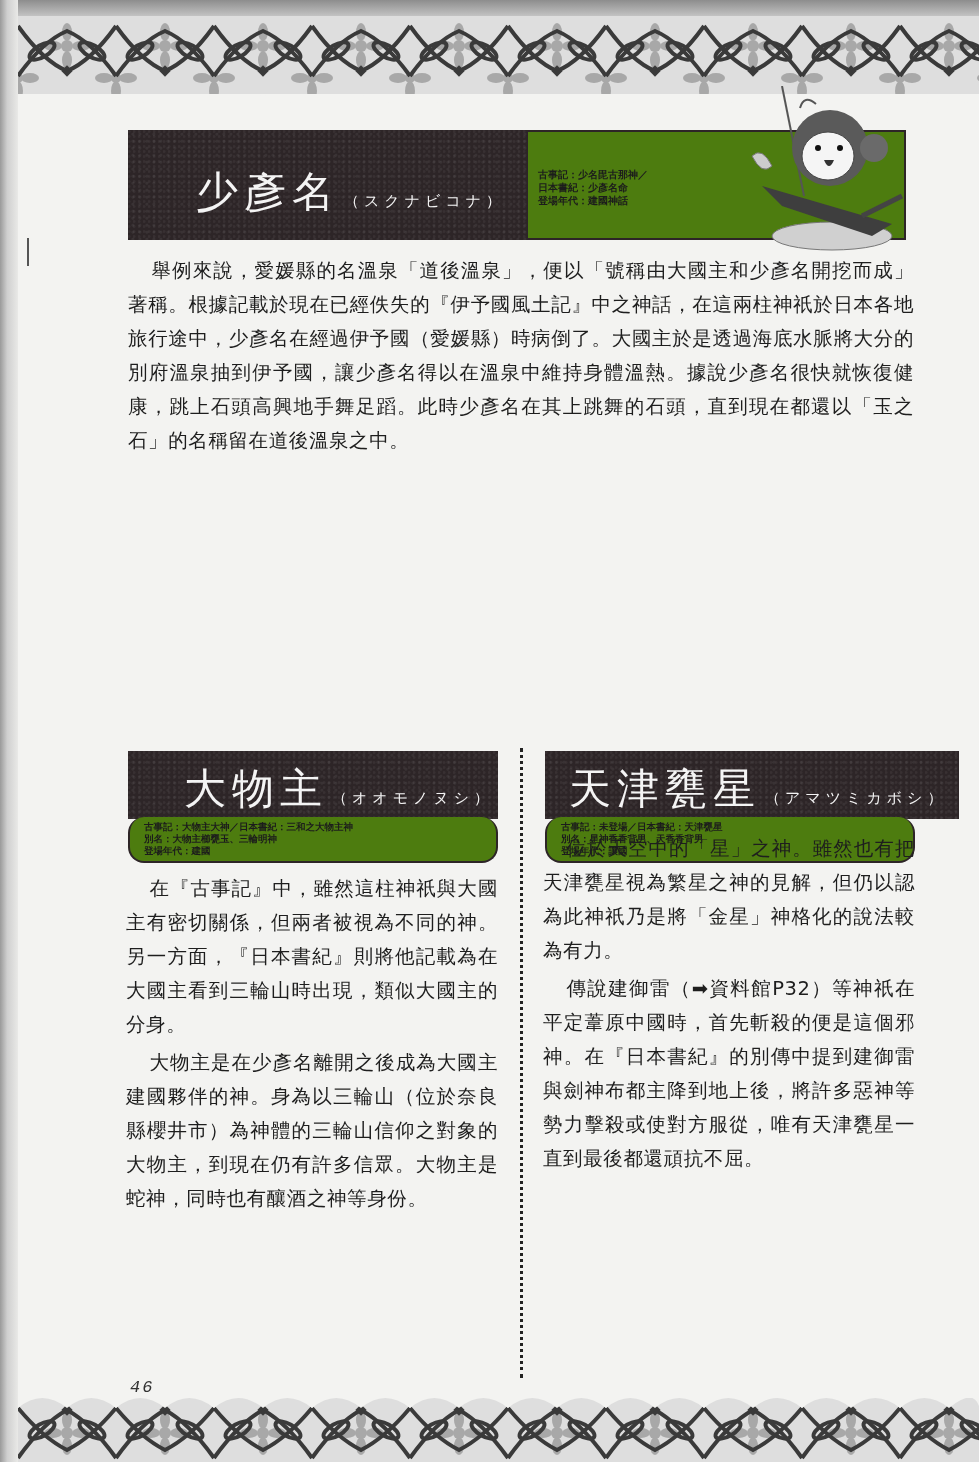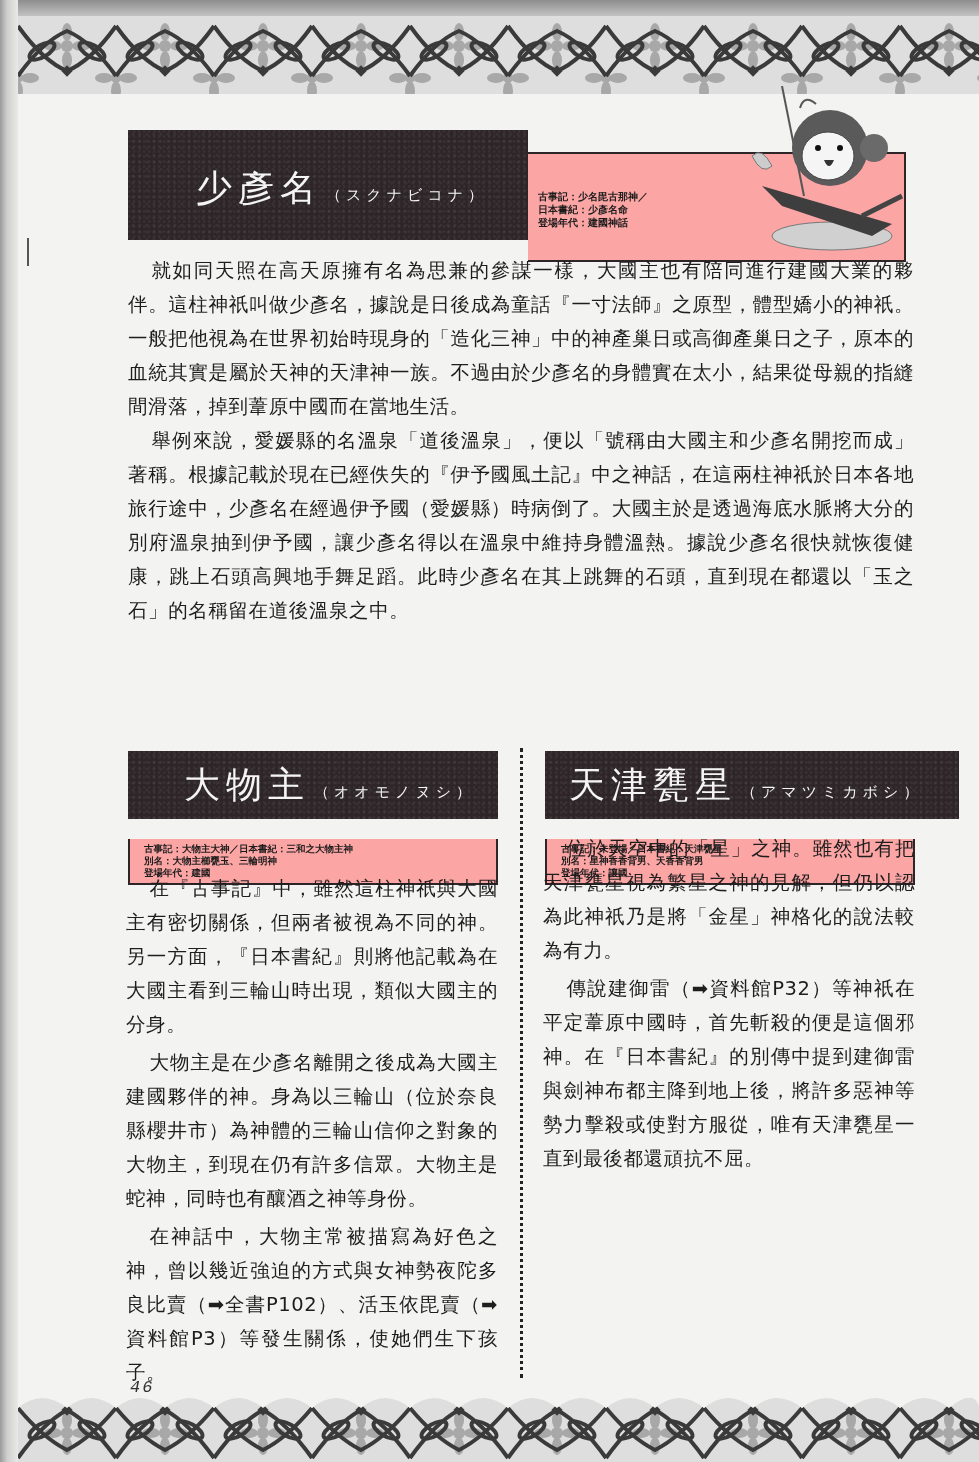--- a/index.html
+++ b/index.html
@@ -39,25 +39,25 @@
   
   .title-box {
     position: absolute; background: #2d2527;
     background-image:
       radial-gradient(circle at 20% 30%, rgba(255,255,255,0.05) 1px, transparent 2px),
       radial-gradient(circle at 70% 60%, rgba(255,255,255,0.06) 1px, transparent 2px);
     background-size: 5px 5px, 7px 7px;
     color: #f4f4f4;
     font-family: "DejaVu Serif", serif;
   }
-  .title-box .main-title { font-size: 36px; letter-spacing: 6px; }
+  .title-box .main-title { font-size: 42px; letter-spacing: 6px; }
   .title-box .kana { font-size: 15px; letter-spacing: 5px; margin-left: 4px; }
   .info-panel {
-    position: absolute; background: #fca5a5; border: 2px solid #2d2527;
-    font-weight: bold; font-size: 10px; line-height: 13px; color: #1c1c1c; margin-top: 22px;
+    position: absolute; background: #4d7c0f; border: 2px solid #2d2527;
+    font-weight: bold; font-size: 10px; line-height: 13px; color: #1c1c1c;
   }
   .info-line { white-space: nowrap; }
   .top-title-box { left: 128px; top: 130px; width: 400px; height: 110px; }
   .top-title-box .title-inner { position: absolute; left: 68px; top: 34px; white-space: nowrap; }
   .top-info { left: 528px; top: 130px; width: 376px; height: 106px; border-left: 0; }
   .top-info .info-text { position: absolute; left: 10px; top: 36px; }
   .mascot {
     position: absolute; left: 742px; top: 86px; width: 178px; height: 168px; z-index: 2;
   }
   
@@ -70,21 +70,21 @@
   .col-left-text { left: 126px; top: 872px; width: 372px; }
   .col-right-text { left: 543px; top: 832px; width: 372px; }
   .col-left-text p, .col-right-text p { margin-bottom: 4px; font-size: 19.5px; }
   
   .col-title-box { height: 68px; }
   .col-title-box .title-inner { position: absolute; top: 10px; white-space: nowrap; }
   .left-col-title { left: 128px; top: 751px; width: 370px; }
   .left-col-title .title-inner { left: 56px; }
   .right-col-title { left: 545px; top: 751px; width: 370px; padding-left: 44px; }
   .right-col-title .title-inner { left: 24px; }
-  .col-info { height: 44px; border-top: 0; }
+  .col-info { height: 44px; border-top: 0; border-radius: 16px; }
   .left-col-info { left: 128px; top: 817px; width: 366px; }
   .right-col-info { left: 545px; top: 817px; width: 366px; }
   .col-info .info-text { position: absolute; left: 14px; top: 4px; font-size: 9.5px; line-height: 12px; }
   .divider {
     position: absolute; left: 520px; top: 748px; width: 0; height: 630px;
     border-left: 3px dotted #222;
   }
 </style>
 </head>
 <body>
@@ -146,40 +146,38 @@
   <circle cx="76" cy="62" r="3" fill="#111"></circle>
     <circle cx="98" cy="62" r="3" fill="#111"></circle>
   <path d="M82 74 Q87 86 92 74 Z" fill="#333"></path>
   <path d="M58 22 Q62 8 74 18" stroke="#555" stroke-width="2" fill="none"></path>
   <path d="M20 100 L150 138 L130 150 L40 120 Z" fill="#3e3e3e"></path>
   <line x1="120" y1="130" x2="160" y2="110" stroke="#444" stroke-width="5"></line>
   <path d="M10 70 Q20 60 30 80 Q20 90 10 70" fill="#ccc" stroke="#777"></path>
 </svg>
 
 <div class="para top-text">
-  <p>就如同天照在高天原擁有名為思兼的參謀一樣，大國主也有陪同進行建國大業的夥伴。這柱神祇叫做少彥名，據說是日後成為童話『一寸法師』之原型，體型嬌小的神祇。一般把他視為在世界初始時現身的「造化三神」中的神產巢日或高御產巢日之子，原本的血統其實是屬於天神的天津神一族。不過由於少彥名的身體實在太小，結果從母親的指縫間滑落，掉到葦原中國而在當地生活。</p>
   <p>舉例來說，愛媛縣的名溫泉「道後溫泉」，便以「號稱由大國主和少彥名開挖而成」著稱。根據記載於現在已經佚失的『伊予國風土記』中之神話，在這兩柱神祇於日本各地旅行途中，少彥名在經過伊予國（愛媛縣）時病倒了。大國主於是透過海底水脈將大分的別府溫泉抽到伊予國，讓少彥名得以在溫泉中維持身體溫熱。據說少彥名很快就恢復健康，跳上石頭高興地手舞足蹈。此時少彥名在其上跳舞的石頭，直到現在都還以「玉之石」的名稱留在道後溫泉之中。</p>
 </div>
 
 <div class="title-box col-title-box left-col-title">
   <div class="title-inner">
     <span class="main-title">大物主</span><span class="kana">（オオモノヌシ）</span>
   </div>
 </div>
 <div class="info-panel col-info left-col-info">
   <div class="info-text">
     <div class="info-line">古事記：大物主大神／日本書紀：三和之大物主神</div>
     <div class="info-line">別名：大物主櫛甕玉、三輪明神</div>
     <div class="info-line">登場年代：建國</div>
   </div>
 </div>
 <div class="para col-left-text">
   <p>在『古事記』中，雖然這柱神祇與大國主有密切關係，但兩者被視為不同的神。另一方面，『日本書紀』則將他記載為在大國主看到三輪山時出現，類似大國主的分身。</p>
   <p>大物主是在少彥名離開之後成為大國主建國夥伴的神。身為以三輪山（位於奈良縣櫻井市）為神體的三輪山信仰之對象的大物主，到現在仍有許多信眾。大物主是蛇神，同時也有釀酒之神等身份。</p>
-  <p>在神話中，大物主常被描寫為好色之神，曾以幾近強迫的方式與女神勢夜陀多良比賣（➡全書P102）、活玉依毘賣（➡資料館P3）等發生關係，使她們生下孩子。</p>
 </div>
 
 <div class="divider"></div>
 
 <div class="title-box col-title-box right-col-title">
   <div class="title-inner">
     <span class="main-title">天津甕星</span><span class="kana">（アマツミカボシ）</span>
   </div>
 </div>
 <div class="info-panel col-info right-col-info">

